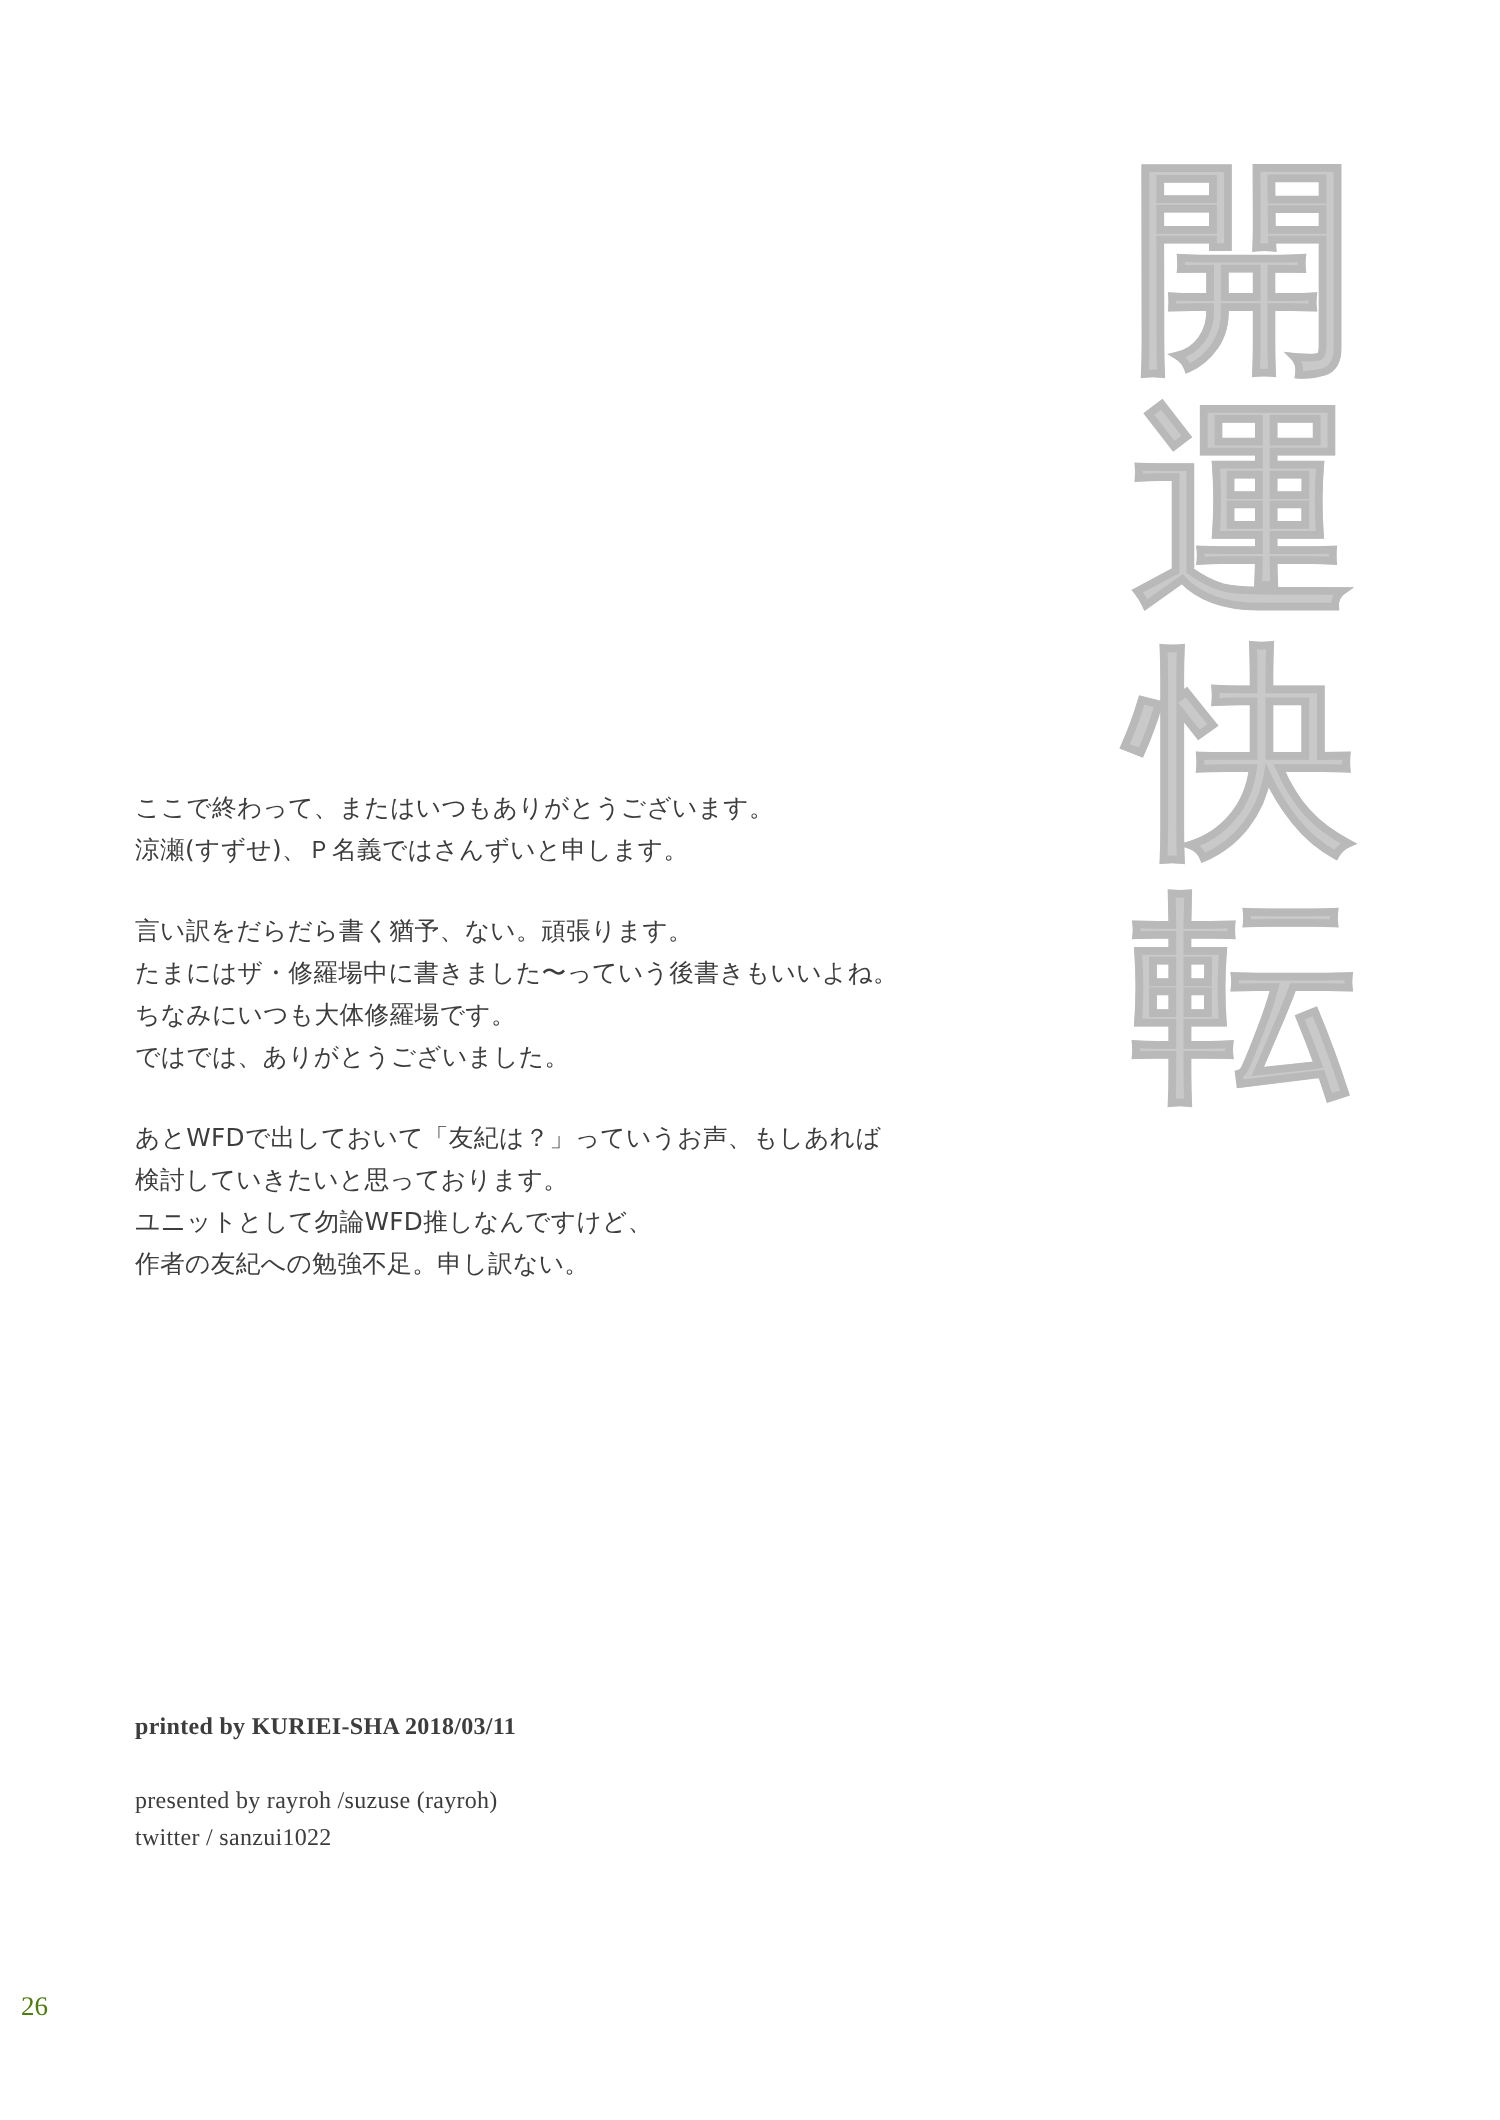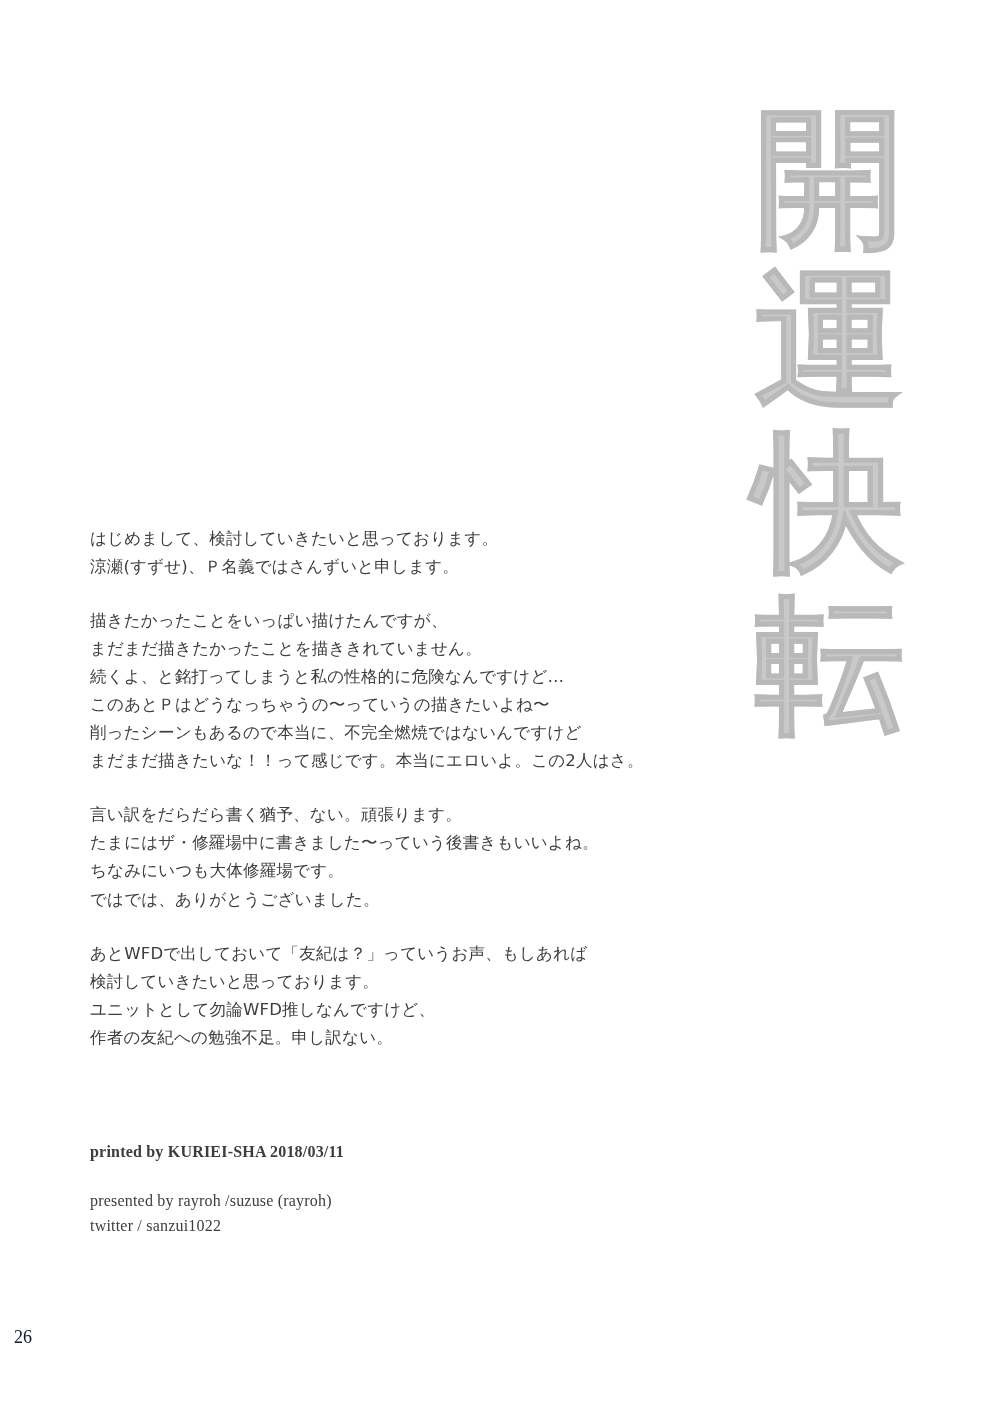--- a/index.html
+++ b/index.html
@@ -87,42 +87,36 @@
     font-family: Liberation Serif, serif;
   }
 
   
   #page-number {
     position: absolute;
     left: 14px;
     top: 1327px;
     font-family: "Liberation Serif", serif;
     font-size: 18px;
-    color: #0f172a;
+    color: #4d7c0f;
   }
 </style>
 </head>
 <body>
 
 <div id="vertical-title">
   <span class="tchar">開</span>
   <span class="tchar">運</span>
   <span class="tchar">快</span>
   <span class="tchar">転</span>
 </div>
 
 <div id="afterword">
-  <p class="para">はじめまして、検討していきたいと思っております。
+  <p class="para">ここで終わって、またはいつもありがとうございます。
 涼瀬(すずせ)、Ｐ名義ではさんずいと申します。</p>
-  <p class="para">描きたかったことをいっぱい描けたんですが、
-まだまだ描きたかったことを描ききれていません。
-続くよ、と銘打ってしまうと私の性格的に危険なんですけど…
-このあとＰはどうなっちゃうの〜っていうの描きたいよね〜
-削ったシーンもあるので本当に、不完全燃焼ではないんですけど
-まだまだ描きたいな！！って感じです。本当にエロいよ。この2人はさ。</p>
   <p class="para">言い訳をだらだら書く猶予、ない。頑張ります。
 たまにはザ・修羅場中に書きました〜っていう後書きもいいよね。
 ちなみにいつも大体修羅場です。
 ではでは、ありがとうございました。</p>
   <p class="para">あとWFDで出しておいて「友紀は？」っていうお声、もしあれば
 検討していきたいと思っております。
 ユニットとして勿論WFD推しなんですけど、
 作者の友紀への勉強不足。申し訳ない。</p>
 </div>
 

